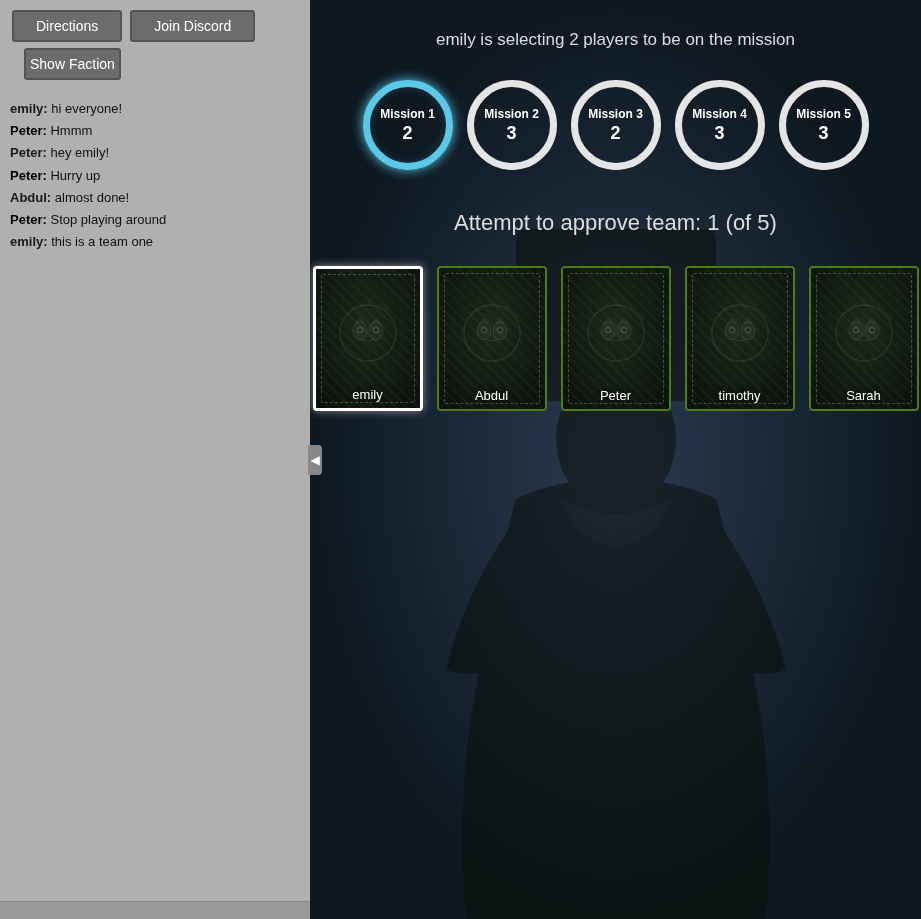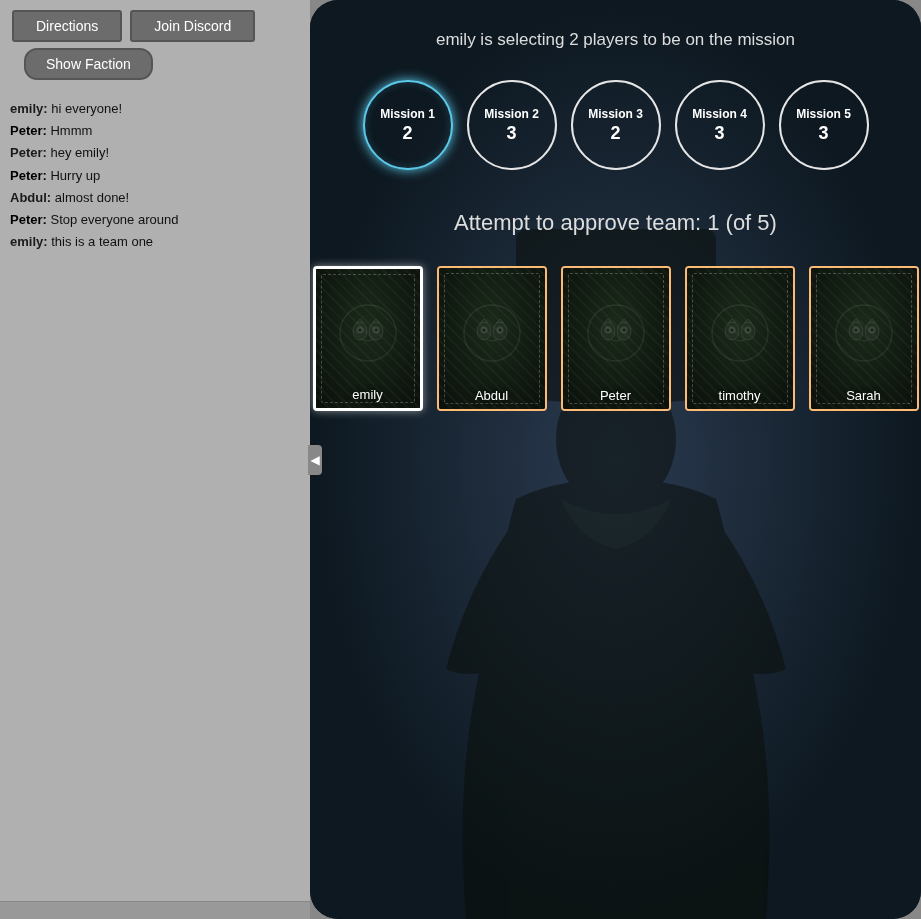--- a/index.html
+++ b/index.html
@@ -37,24 +37,24 @@
       padding: 6px 22px;
       font-size: 14px;
       cursor: pointer;
       border-radius: 3px;
     }
 
     #show-faction-btn {
       background: #6c6c6c;
       color: #fff;
       border: 2px solid #555;
-      padding: 6px 20px;
+      padding: 6px 4px;
       font-size: 14px;
       cursor: pointer;
-      border-radius: 13px;
+      border-radius: 3px;
       margin: 0 12px 8px 12px;
       display: inline-block;
     }
 
     #show-faction-row {
       padding: 0 12px 6px 12px;
     }
 
     #chat-area {
       flex: 1;
@@ -96,21 +96,20 @@
       font-size: 12px;
     }
 
     
     #right-panel {
       flex: 1;
       height: 100%;
       position: relative;
       background: #1a2a3a;
       overflow: hidden;
-      border-radius: 28px;
     }
 
     #bg-overlay {
       position: absolute;
       inset: 0;
       background: radial-gradient(ellipse at center, #2a3a50 0%, #0d1820 70%);
       z-index: 0;
     }
 
     
@@ -146,21 +145,21 @@
     #missions-row {
       display: flex;
       gap: 14px;
       margin-bottom: 40px;
     }
 
     .mission-circle {
       width: 90px;
       height: 90px;
       border-radius: 50%;
-      border: 2px solid #e5e5e5;
+      border: 7px solid #e5e5e5;
       display: flex;
       flex-direction: column;
       align-items: center;
       justify-content: center;
       color: #fff;
       font-size: 13px;
       font-weight: bold;
       cursor: pointer;
       background: transparent;
     }
@@ -183,21 +182,21 @@
     
     #players-row {
       display: flex;
       gap: 14px;
       align-items: center;
     }
 
     .player-card {
       width: 110px;
       height: 145px;
-      border: 2px solid #fdba74;
+      border: 2px solid #4d7c0f;
       border-radius: 4px;
       background: #111;
       display: flex;
       flex-direction: column;
       align-items: center;
       justify-content: flex-end;
       cursor: pointer;
       position: relative;
       overflow: hidden;
     }
@@ -262,21 +261,21 @@
   <div id="show-faction-row">
     <button id="show-faction-btn">Show Faction</button>
   </div>
   <div id="chat-area">
 
   <div class="chat-line"><span class="chat-sender emily-sender">emily:</span> <span>hi everyone!</span></div>
       <div class="chat-line"><span class="chat-sender peter-sender">Peter:</span> <span>Hmmm</span></div>
       <div class="chat-line"><span class="chat-sender sarah-sender">Peter:</span> <span>hey emily!</span></div>
       <div class="chat-line"><span class="chat-sender peter-sender">Peter:</span> <span>Hurry up</span></div>
       <div class="chat-line"><span class="chat-sender abdul-sender">Abdul:</span> <span>almost done!</span></div>
-      <div class="chat-line"><span class="chat-sender peter-sender">Peter:</span> <span>Stop everyone around</span></div>
+      <div class="chat-line"><span class="chat-sender peter-sender">Peter:</span> <span>Stop playing around</span></div>
       <div class="chat-line"><span class="chat-sender emily-sender">emily:</span> <span>this is a team one</span></div>
     </div>
   <div id="chat-input-bar"></div>
   <div id="collapse-arrow">◀</div>
 </div>
 
 <div id="right-panel">
   <div id="bg-overlay"></div>
 
   <svg id="figure-silhouette" viewBox="0 0 400 750" xmlns="http://www.w3.org/2000/svg">

